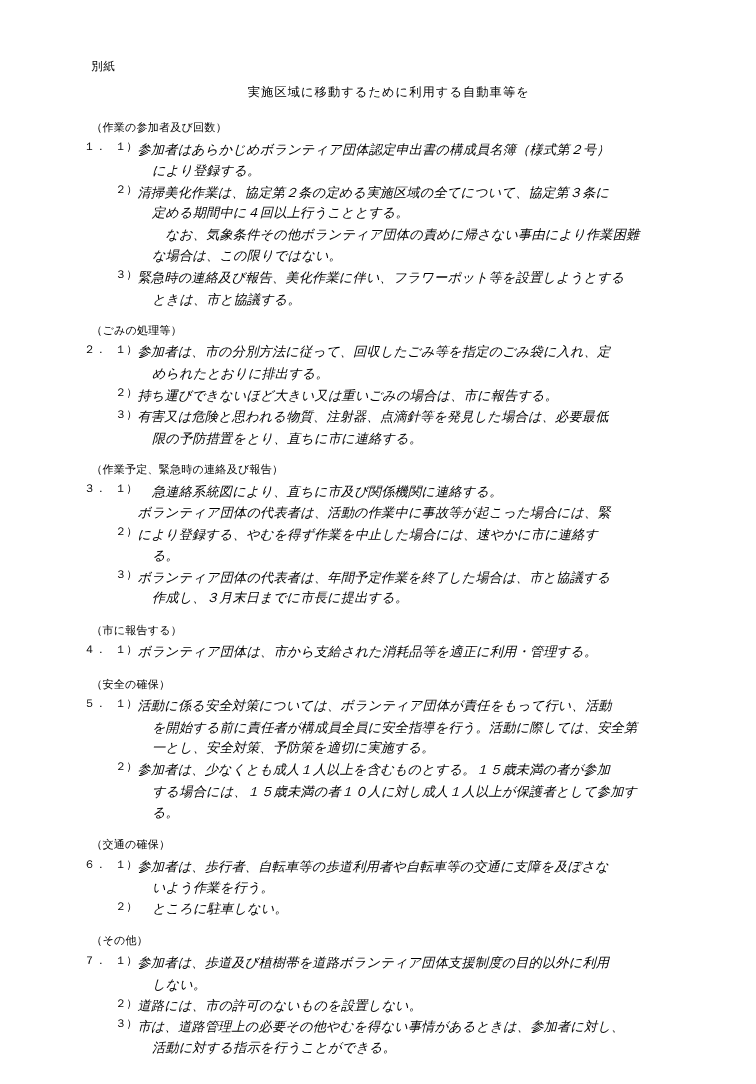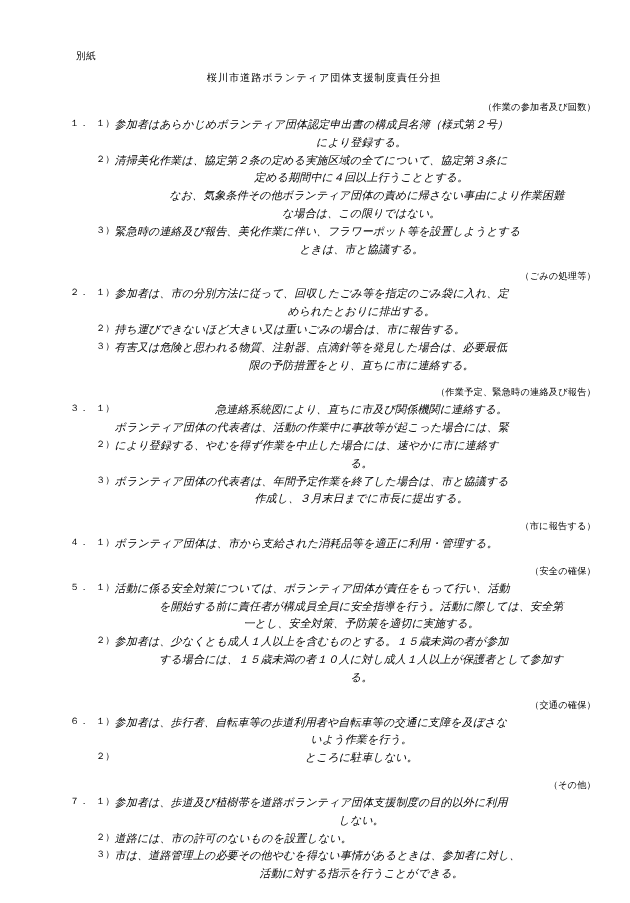--- a/index.html
+++ b/index.html
@@ -34,21 +34,20 @@
     letter-spacing: 0.9px;
     padding-left: 18px;
   }
   .section {
     margin-bottom: 11px;
   }
   .section-heading {
     margin: 0 0 1px 42px;
     font-size: 9.2px;
     letter-spacing: 0.2px;
-    text-align: right;
   }
   .clause {
     display: flex;
     align-items: flex-start;
     margin: 0;
   }
   .clause-num {
     width: 26px;
     flex: 0 0 26px;
     text-align: left;
@@ -74,28 +73,28 @@
   .item-body {
     flex: 1 1 auto;
     min-width: 0;
   }
   .line {
     font-size: 11px;
     letter-spacing: 0.15px;
     white-space: pre-wrap;
     font-style: italic;
   }
-  .line.indent1 { padding-left: 12px; text-align: center; }
+  .line.indent1 { padding-left: 12px; }
 </style>
 </head>
 <body>
 
 <div class="page">
   <div class="doc-tag">別紙</div>
-  <div class="doc-title">桜川市道路ボランティア団体支援制度責任分担</div>
+  <div class="doc-title">実施区域に移動するために利用する自動車等を</div>
   <div id="sections-root">
       <div class="section">
         <div class="section-heading">（作業の参加者及び回数）</div>
         <div class="clause">
           <div class="clause-num">１．</div>
           <div class="items">
             <div class="item">
               <div class="item-marker">１）</div>
               <div class="item-body">
                 <div class="line">参加者はあらかじめボランティア団体認定申出書の構成員名簿（様式第２号）</div>

